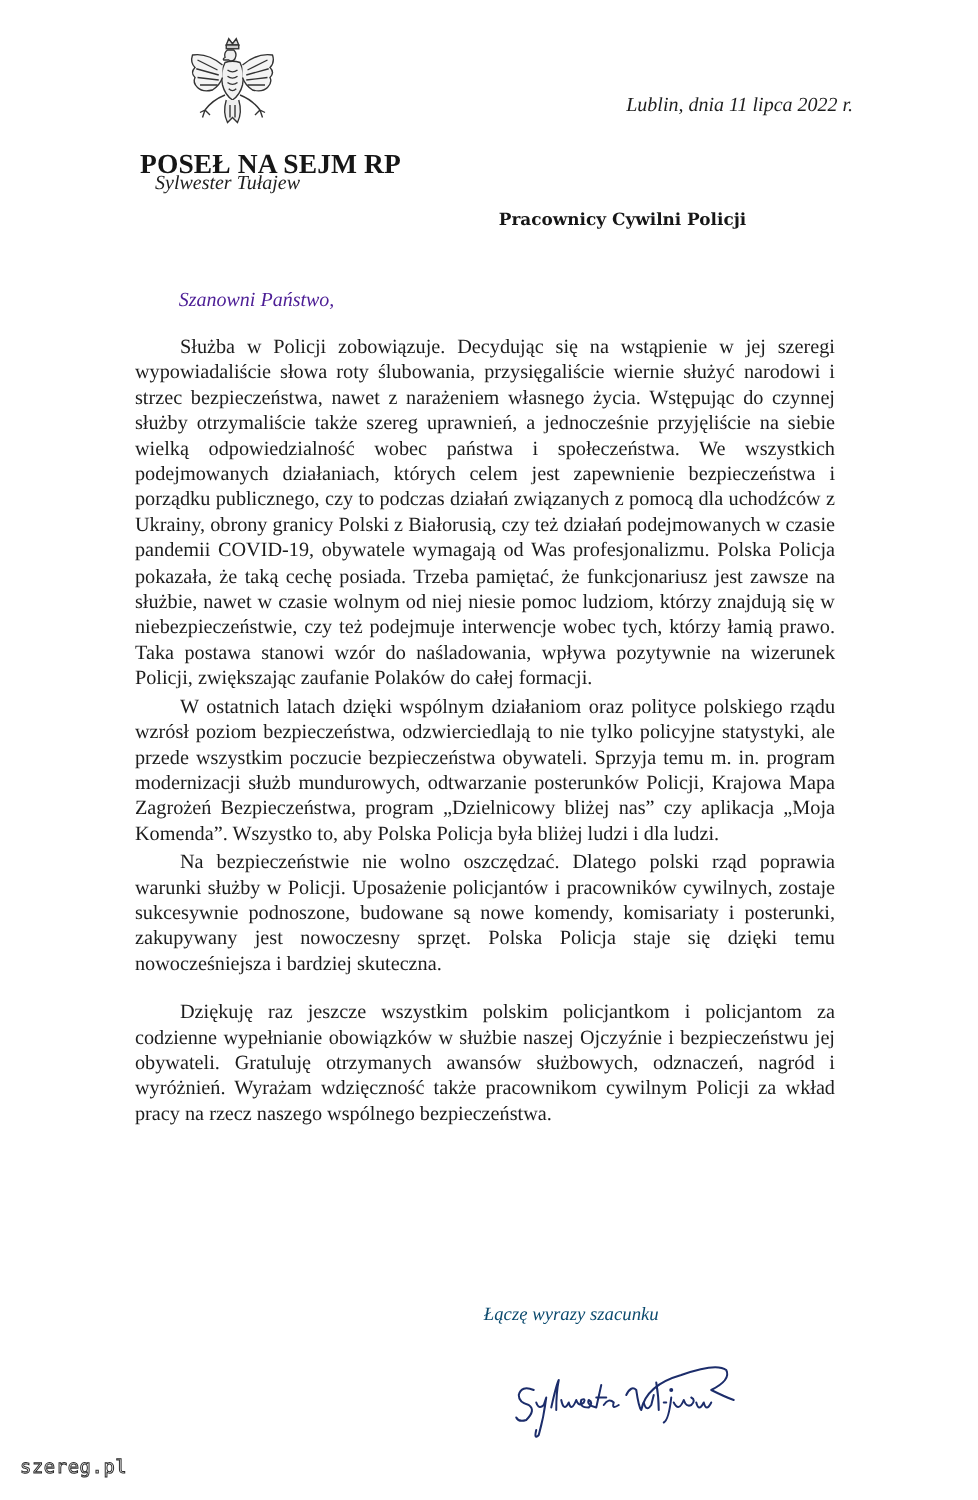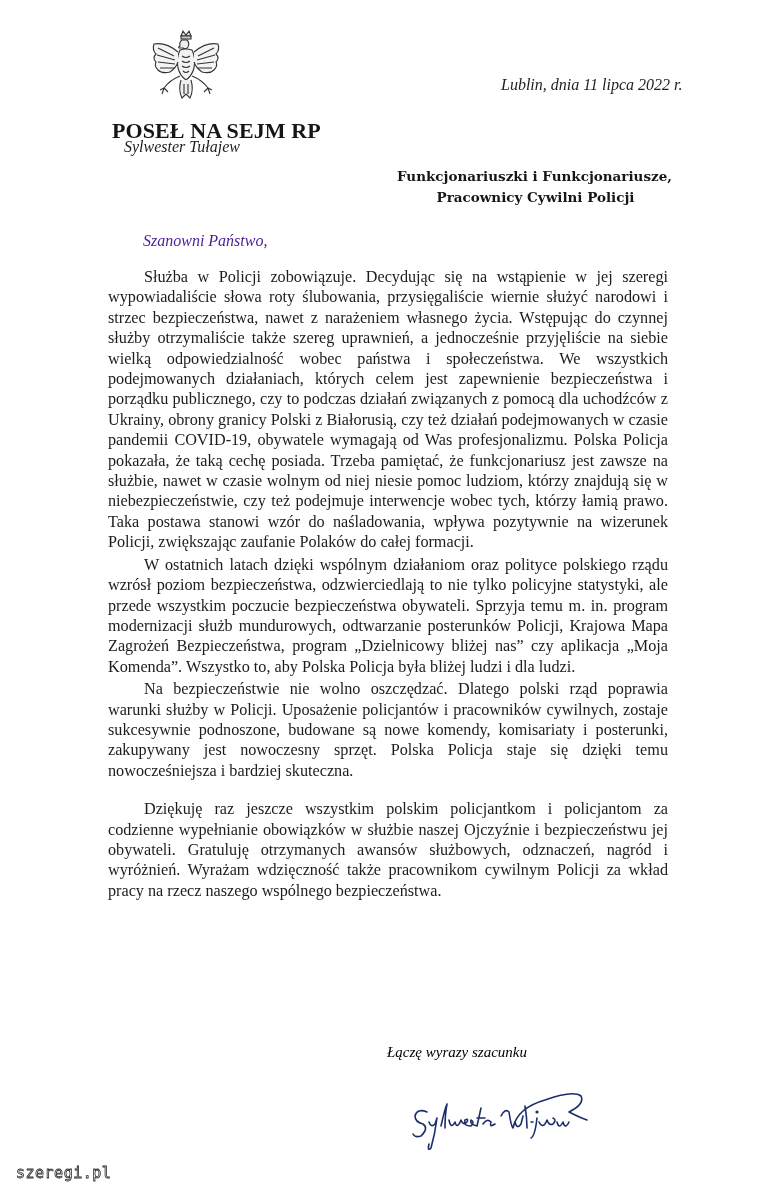--- a/index.html
+++ b/index.html
@@ -47,21 +47,21 @@
       font-family: "Liberation Serif", serif; font-size: 16.2px; line-height: 20.4px; color: #1c1c1c;
       text-align: justify;
     }
     .body-text p { margin: 0; text-indent: 36px; }
     .body-text p.gap-sm { margin-top: 2px; }
     .body-text p.gap-md { margin-top: 18px; }
 
     
     .closing {
       position: absolute; left: 387px; top: 1044px;
-      font-family: "Liberation Serif", serif; font-style: italic; font-size: 15px; color: #000000; white-space: nowrap;
+      font-family: "Liberation Serif", serif; font-style: italic; font-size: 15px; color: #0c4a6e; white-space: nowrap;
     }
     .signature { position: absolute; left: 405px; top: 1078px; width: 215px; height: 80px; }
 
     
     .watermark {
       position: absolute; left: 16px; top: 1164px;
       font-family: "DejaVu Sans Mono", monospace; font-size: 15px; color: #ffffff;
       -webkit-text-stroke: 0.8px #2a2a2a; letter-spacing: 0.5px; white-space: nowrap;
     }
   </style>
@@ -95,21 +95,20 @@
       <path d="M34 28 Q38 31 42 28 M34 33 Q38 36 42 33 M34 38 Q38 41 42 38 M35 43 Q38 46 41 43"></path>
     </g>
   </svg>
 
   <div class="sender-title">POSEŁ NA SEJM RP</div>
   <div class="sender-name">Sylwester Tułajew</div>
 
   <div class="place-date">Lublin, dnia 11 lipca 2022 r.</div>
 
   <div class="addressee">
-    <div>Funkcjonariuszki i Funkcjonariusze,</div>
     <div class="line2">Pracownicy Cywilni Policji</div>
   </div>
 
   <div class="salutation">Szanowni Państwo,</div>
 
   <div class="body-text">
     <p class="gap-sm">Służba w Policji zobowiązuje. Decydując się na wstąpienie w jej szeregi wypowiadaliście słowa roty ślubowania, przysięgaliście wiernie służyć narodowi i strzec bezpieczeństwa, nawet z narażeniem własnego życia. Wstępując do czynnej służby otrzymaliście także szereg uprawnień, a jednocześnie przyjęliście na siebie wielką odpowiedzialność wobec państwa i społeczeństwa. We wszystkich podejmowanych działaniach, których celem jest zapewnienie bezpieczeństwa i porządku publicznego, czy to podczas działań związanych z  pomocą dla uchodźców z Ukrainy, obrony granicy Polski z Białorusią, czy też działań podejmowanych w czasie pandemii COVID-19, obywatele wymagają od Was profesjonalizmu. Polska Policja pokazała, że taką cechę posiada. Trzeba pamiętać, że funkcjonariusz jest zawsze na służbie, nawet w czasie wolnym od niej niesie pomoc ludziom, którzy znajdują się w niebezpieczeństwie, czy też podejmuje interwencje wobec tych, którzy łamią prawo. Taka postawa stanowi wzór do naśladowania, wpływa pozytywnie na wizerunek Policji, zwiększając zaufanie Polaków do całej formacji.</p>
     <p class="gap-sm">W ostatnich latach dzięki wspólnym działaniom oraz polityce polskiego rządu wzrósł poziom bezpieczeństwa, odzwierciedlają to nie tylko policyjne statystyki, ale przede wszystkim poczucie bezpieczeństwa obywateli. Sprzyja temu m. in. program modernizacji służb mundurowych, odtwarzanie posterunków Policji, Krajowa Mapa Zagrożeń Bezpieczeństwa, program „Dzielnicowy bliżej nas” czy aplikacja „Moja Komenda”. Wszystko to, aby Polska Policja była bliżej ludzi i dla ludzi.</p>
     <p class="gap-sm">Na bezpieczeństwie nie wolno oszczędzać. Dlatego polski rząd poprawia warunki służby w Policji. Uposażenie policjantów i pracowników cywilnych, zostaje sukcesywnie podnoszone, budowane są nowe komendy, komisariaty i posterunki, zakupywany jest nowoczesny sprzęt. Polska Policja staje się dzięki temu nowocześniejsza i bardziej skuteczna.</p>
     <p class="gap-md">Dziękuję raz jeszcze wszystkim polskim policjantkom i policjantom za codzienne  wypełnianie obowiązków w służbie naszej Ojczyźnie i bezpieczeństwu jej obywateli. Gratuluję otrzymanych awansów służbowych, odznaczeń, nagród i wyróżnień. Wyrażam wdzięczność także pracownikom cywilnym Policji za wkład pracy na rzecz naszego wspólnego bezpieczeństwa.</p>
@@ -128,14 +127,14 @@
 
       <path d="M44 42 Q46 52 50 44 Q52 52 56 42 Q58 48 62 44 Q64 40 60 42 Q58 48 66 48 Q70 44 66 42 Q64 46 72 48 L76 30 M72 40 L80 40 M78 46 Q82 40 86 44 Q84 50 90 46"></path>
 
       <path d="M96 38 Q100 30 104 34 Q106 48 108 50 Q112 30 140 22 Q168 12 176 18 Q180 26 164 34 Q176 40 182 42"></path>
 
       <path d="M110 44 Q112 52 116 46 L118 38 M120 28 Q122 40 122 50 M126 44 L128 44 M132 40 Q130 58 126 60 M134 44 Q138 52 142 42 Q144 48 148 46 Q152 42 148 40 M152 44 Q154 52 158 44 Q160 52 164 44"></path>
       <circle cx="132" cy="34" r="0.8" fill="#1c2d6b"></circle>
     </g>
   </svg>
 
-  <div class="watermark">szeregi.pl</div>
+  <div class="watermark">szereg.pl</div>
 </div>
 
 </body></html>

